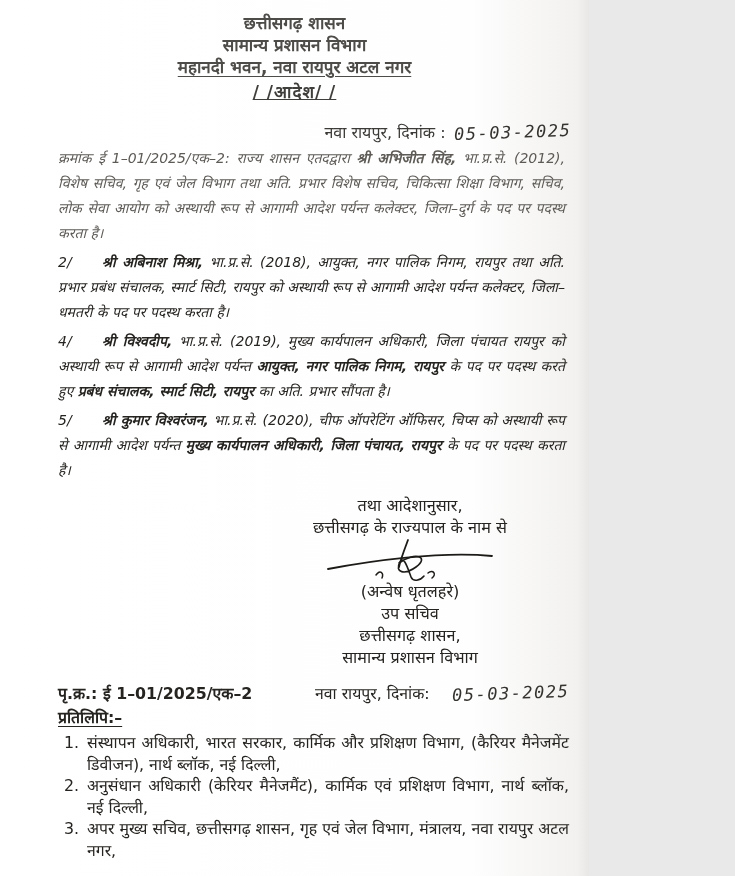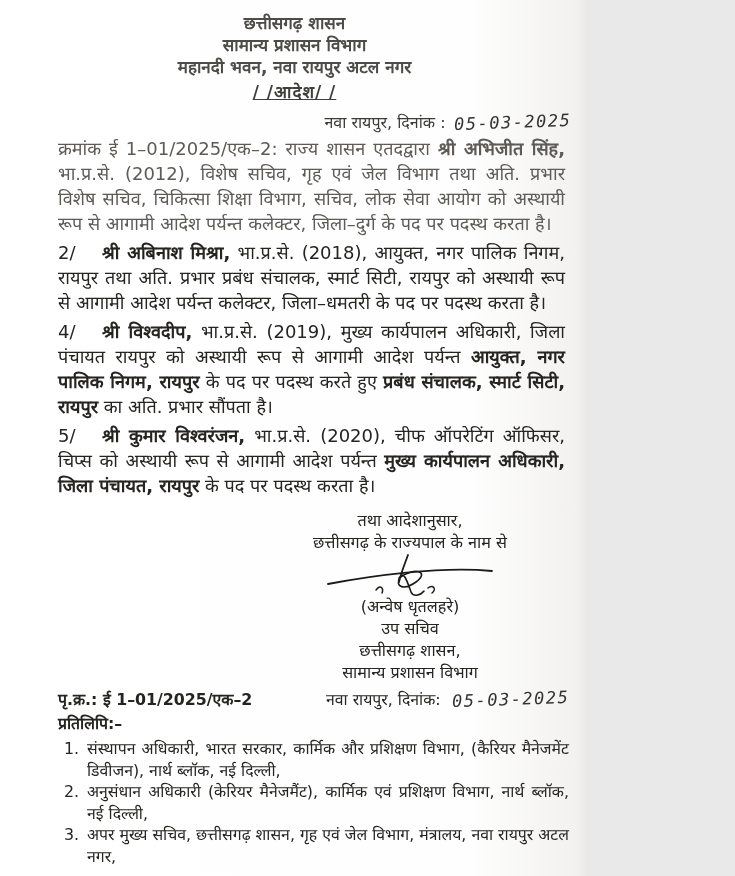--- a/index.html
+++ b/index.html
@@ -21,79 +21,80 @@
   
   .doc-header {
     text-align: center;
     padding-top: 13px;
     font-size: 17px;
     line-height: 21px;
     font-weight: 600;
     color: #4e4c49;
   }
   .doc-header .hline { margin-bottom: 1px; }
-  .u { text-underline-offset: 3px; }
+  .u { text-decoration: underline; text-underline-offset: 3px; }
   .order-title {
     margin-top: 4px;
     font-size: 17px;
     letter-spacing: 1px;
     color: #403e3b;
     text-decoration: underline;
   }
   
   .dateline {
     display: flex; justify-content: flex-end; align-items: baseline;
     gap: 8px;
-    margin: 8px 18px 0 0;
+    margin: 18px 18px 0 0;
     font-size: 16px; color: #3c3a37; font-weight: 500;
   }
   .hand {
     display: inline-block;
     font-family: "DejaVu Sans Mono", monospace;
     font-style: italic;
     font-size: 17px;
     letter-spacing: 1.5px;
     transform: rotate(-2deg);
     color: #35332f;
   }
   
   .body-text {
     margin: 3px 24px 12px 58px;
     text-align: justify;
-    font-size: 18px;
+    font-size: 14px;
     line-height: 25px;
     color: #262421;
+    font-style: italic;
   }
   .para { margin: 0 0 4px 0; }
   .para.faded { color: #5e5b57; }
   .pnum:not(:empty) { display: inline-block; min-width: 20px; margin-right: 24px; }
   .b { font-weight: 700; }
   
   .sig-block {
     width: 310px;
     margin: 5px 24px 0 auto;
     text-align: center;
     font-size: 16.2px;
     line-height: 22px;
     color: #262421;
     font-weight: 500;
   }
   .signature-svg { display: block; margin: 0 auto -4px auto; }
   
   .doc-footer {
-    margin: 4px 20px 0 58px;
+    margin: 13px 20px 0 58px;
     font-size: 15.8px;
     color: #262421;
   }
   .ref-row {
     display: flex; justify-content: space-between; align-items: baseline;
     line-height: 22px;
     font-weight: 600;
   }
-  .ref-date { display: inline-flex; gap: 11px; align-items: baseline; font-weight: 500; }
+  .ref-date { display: inline-flex; gap: 22px; align-items: baseline; font-weight: 500; }
   .copy-label { display: inline-block; margin-top: 2px; line-height: 21px; font-weight: 600; }
   .copy-list {
     margin: 4px 0 0 0;
     padding-left: 26px;
     line-height: 21.5px;
     text-align: justify;
   }
   .copy-list li { padding-left: 3px; }
 </style>
 </head>

